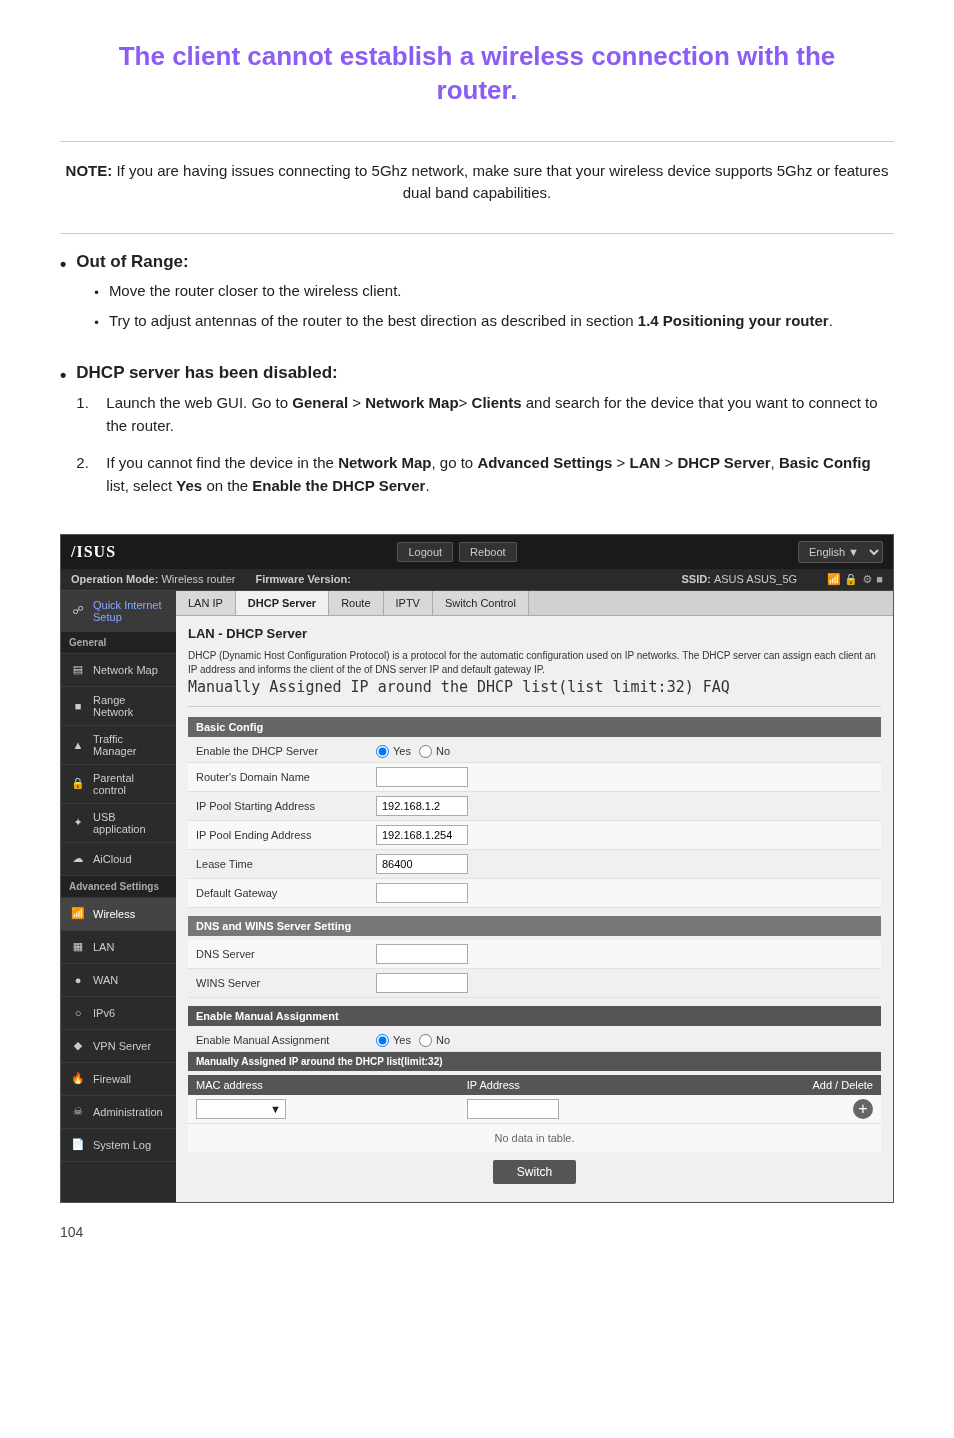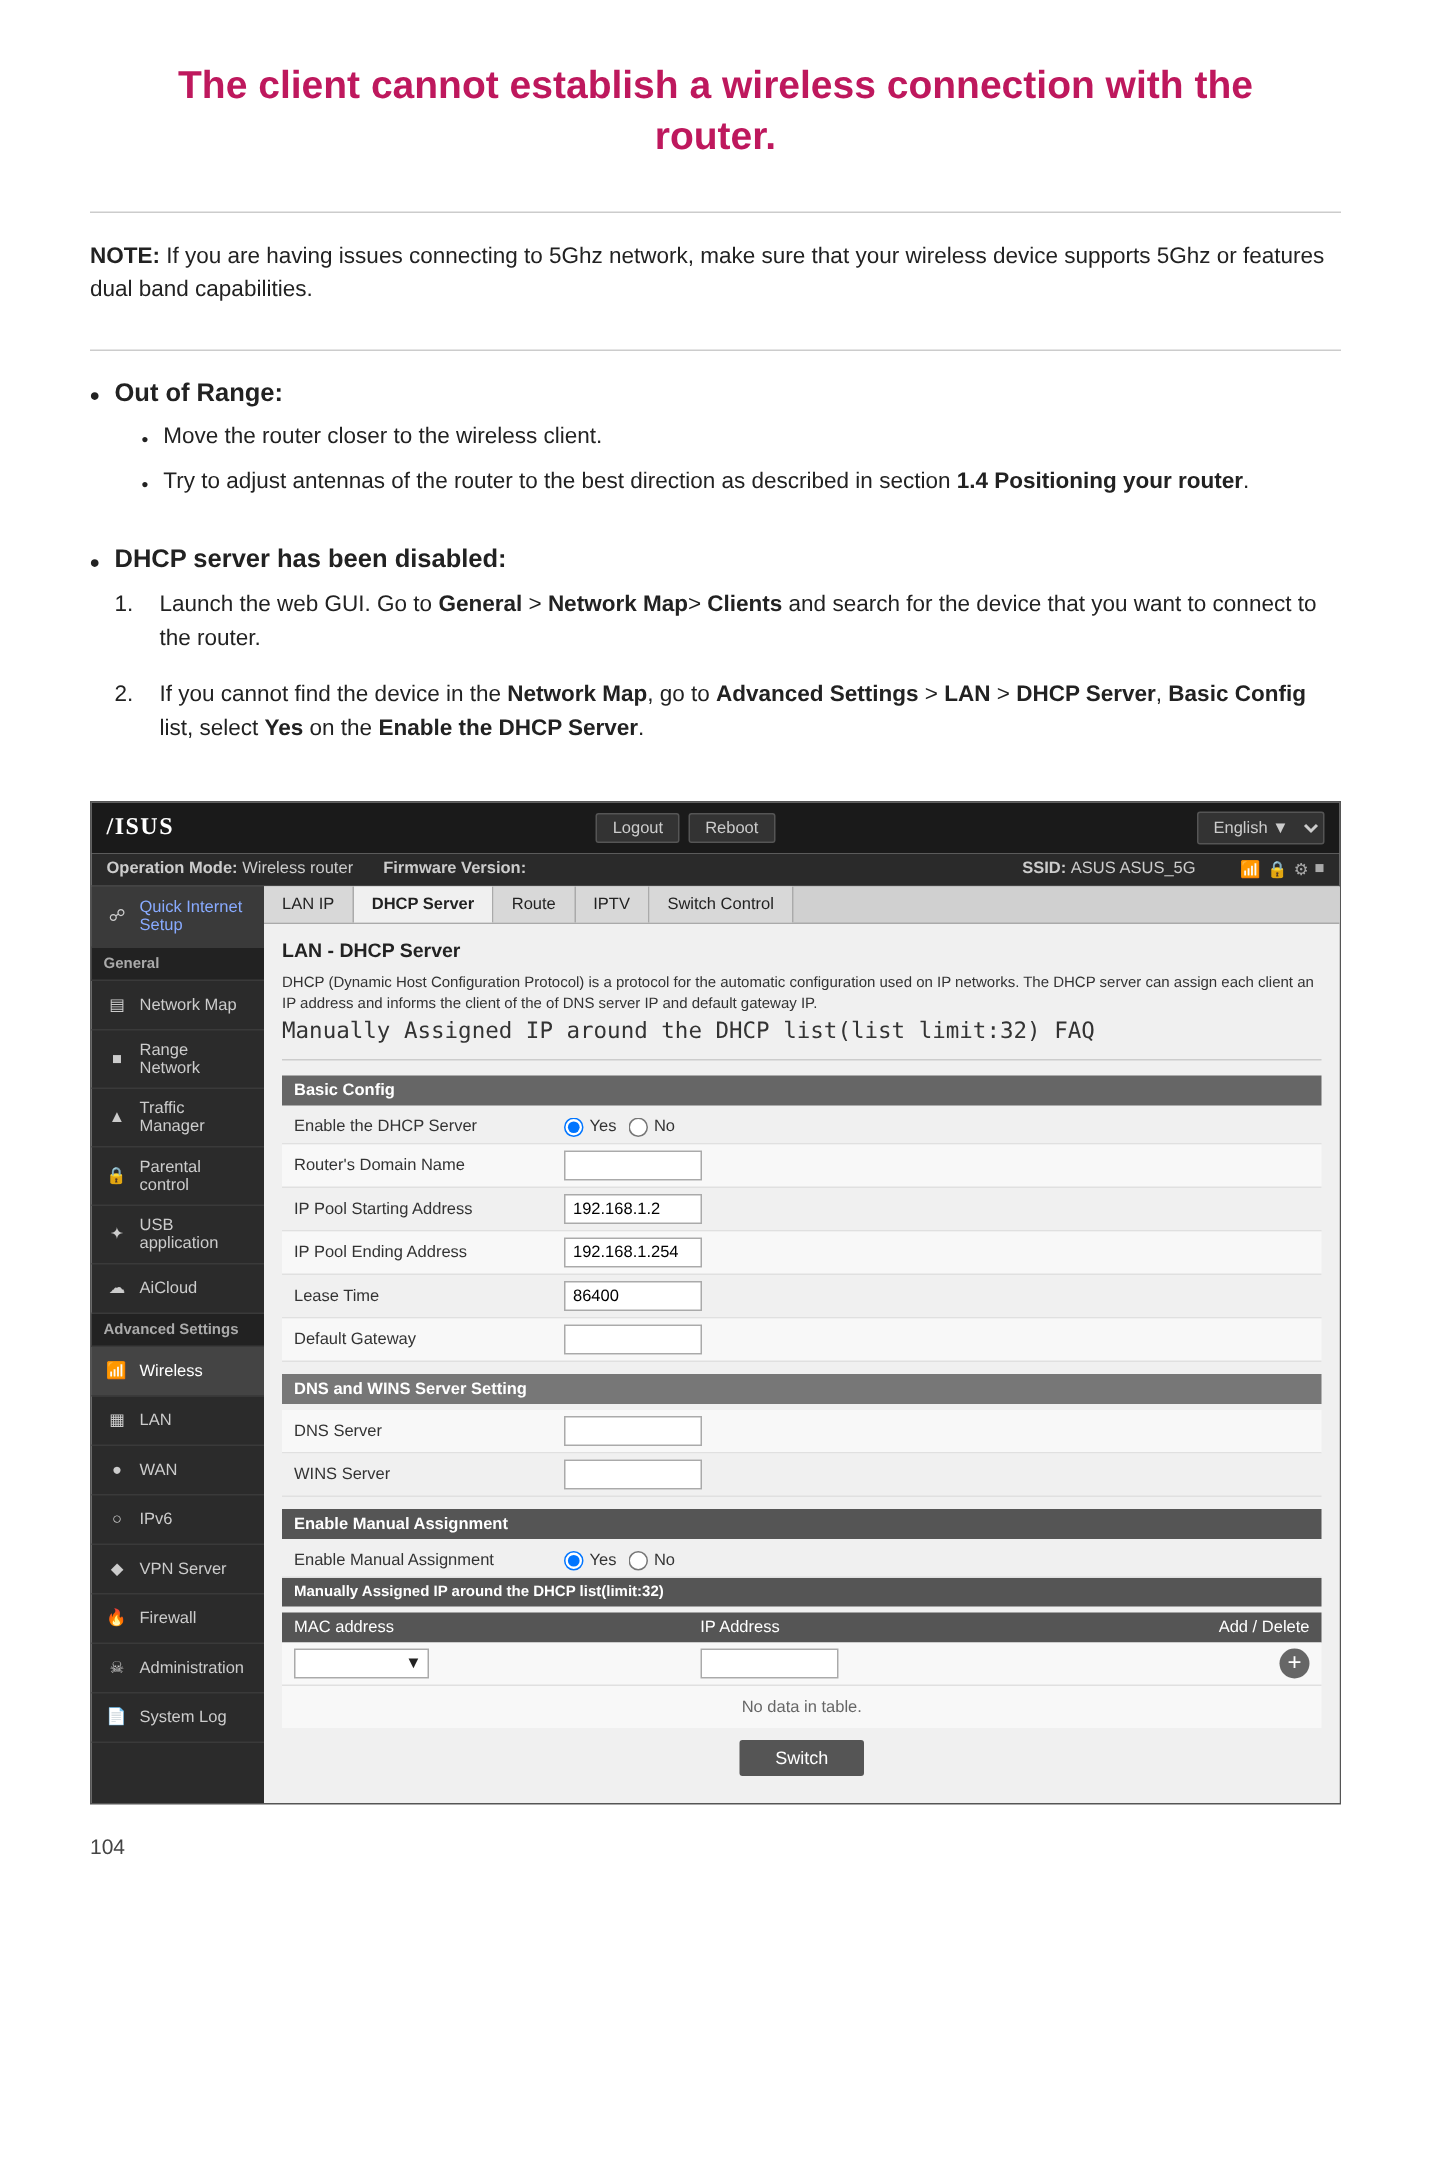--- a/index.html
+++ b/index.html
@@ -7,38 +7,39 @@
       font-family: Arial, sans-serif;
       font-size: 15px;
       background: #fff;
       color: #222;
       width: 954px;
       min-height: 1438px;
       padding: 40px 60px 60px 60px;
     }
 
     .page-title {
-      color: #be185d;
+      color: #8b5cf6;
       font-weight: bold;
       font-size: 26px;
       text-align: center;
       margin-bottom: 33px;
       line-height: 1.3;
     }
 
     .divider {
       border: none;
       border-top: 1px solid #ccc;
       margin: 18px 0;
     }
 
     .note-box {
       margin: 18px 0 28px 0;
       font-size: 15px;
       line-height: 1.5;
+      text-align: center;
     }
     .note-box .note-label {
       font-weight: bold;
     }
 
     .outer-list {
       list-style: none;
       padding: 0;
       margin: 0 0 10px 0;
     }

